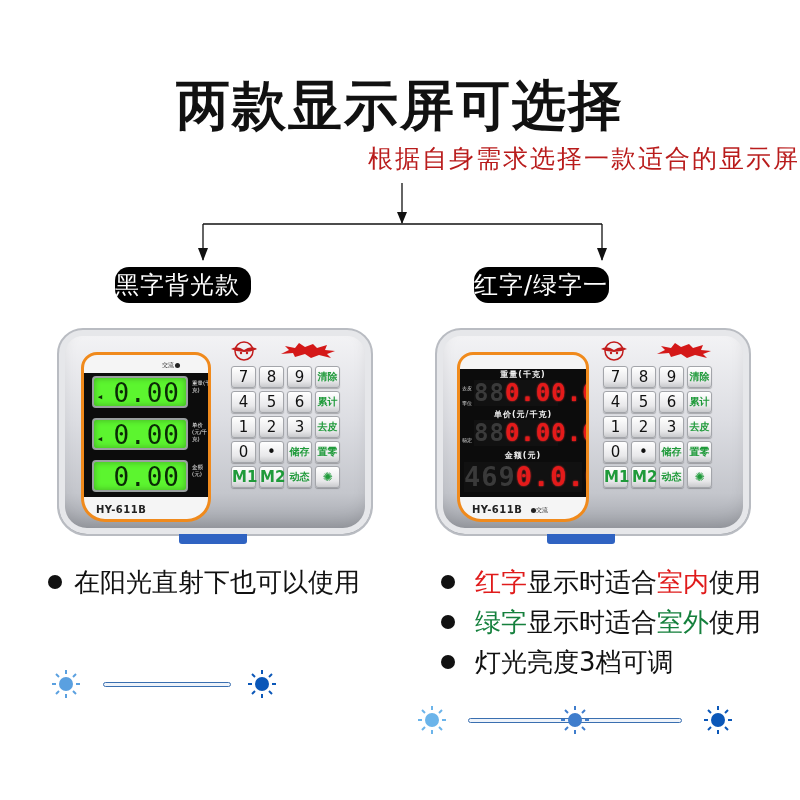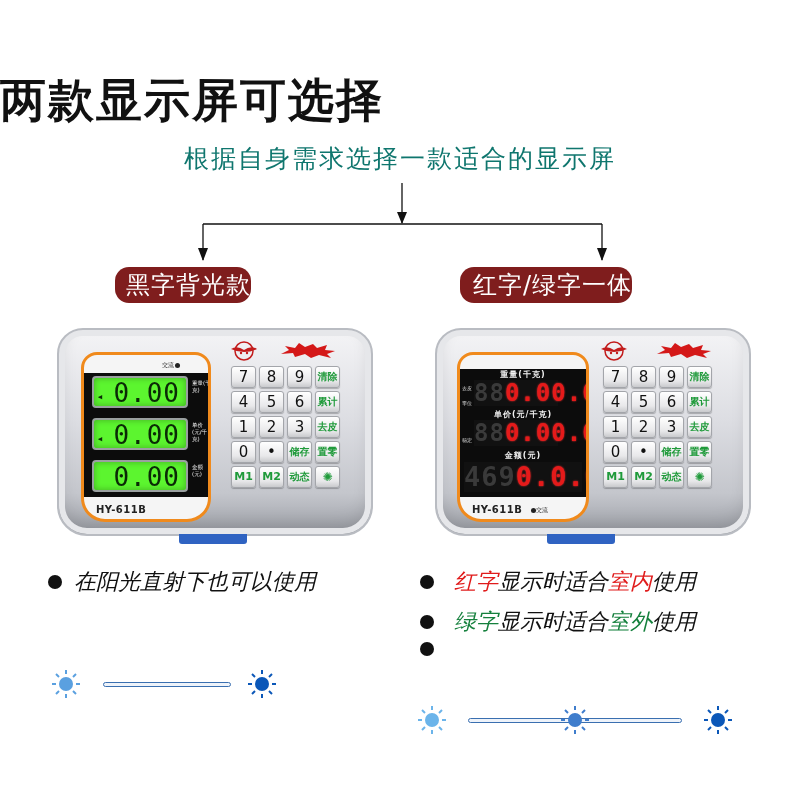--- a/index.html
+++ b/index.html
@@ -1,26 +1,26 @@
 <!DOCTYPE html>
 <html><head>
 <meta charset="utf-8">
 <style>
   * { box-sizing: border-box; margin: 0; padding: 0; }
   body { width: 800px; height: 800px; background: #fff; position: relative; overflow: hidden;
          font-family: "DejaVu Sans", "Liberation Sans", sans-serif; color: #111; }
-  .title { position: absolute; top: 70px; left: 0; width: 800px; text-align: left;
-           font-size: 46px; font-weight: bold; letter-spacing: 2px; color: #111; }
-  .subtitle { position: absolute; top: 142px; left: 0; width: 800px; text-align: center;
-              font-size: 25px; color: #0f766e; letter-spacing: 2px; }
+  .title { position: absolute; top: 70px; left: 0; width: 800px; text-align: center;
+           font-size: 54px; font-weight: bold; letter-spacing: 2px; color: #111; }
+  .subtitle { position: absolute; top: 142px; left: 0; width: 800px; text-align: right;
+              font-size: 25px; color: #b91c1c; letter-spacing: 2px; }
   .flow { position: absolute; left: 0; top: 0; width: 800px; height: 300px; }
-  .pill { position: absolute; top: 267px; height: 36px; background: #7f1d1d; color: #fff;
-          border-radius: 14px; font-size: 24px; text-align: right; line-height: 36px; letter-spacing: 1px; }
+  .pill { position: absolute; top: 267px; height: 36px; background: #000000; color: #fff;
+          border-radius: 14px; font-size: 24px; text-align: left; line-height: 36px; letter-spacing: 1px; }
   .pill-left { left: 115px; width: 136px; }
-  .pill-right { left: 460px; width: 172px; }
+  .pill-right { left: 474px; width: 135px; }
 
   .scale { position: absolute; top: 328px; width: 316px; height: 208px; border-radius: 26px 26px 30px 30px;
            background: linear-gradient(180deg, #f4f4f6 0%, #dcdde2 45%, #c4c6cc 80%, #9ea1a8 100%);
            border: 2px solid #b9bcc2; box-shadow: inset 0 0 0 6px #e6e7ea, inset 0 -10px 18px rgba(0,0,0,0.15); }
   .scale-left { left: 57px; }
   .scale-right { left: 435px; }
   .scale .stand { position: absolute; bottom: -10px; left: 120px; width: 68px; height: 10px; background: #2f63c2; border-radius: 0 0 3px 3px; }
 
   .frame { position: absolute; left: 22px; top: 22px; width: 130px; height: 170px; border: 3px solid #f08a1c;
            border-radius: 16px 16px 24px 24px; background: #f5f5f5; overflow: hidden; }
@@ -41,33 +41,33 @@
   .led .lit { color: #e51a1a; text-shadow: 0 0 2px #ff3030; }
   .led-label { position: absolute; width: 100%; text-align: center; color: #f2f2f2; font-size: 8px; font-weight: bold; letter-spacing: 1px; }
   .led-side { position: absolute; left: 2px; color: #ddd; font-size: 5px; }
 
   .keypad { position: absolute; left: 172px; top: 36px; display: grid; grid-template-columns: repeat(4, 25px);
             grid-auto-rows: 22px; column-gap: 3px; row-gap: 3px; }
   .key { background: linear-gradient(180deg, #fff 0%, #e8e8ea 70%, #c9cacd 100%); border: 1px solid #a3a5aa;
          border-radius: 3px; text-align: center; font-size: 15px; line-height: 20px; color: #111;
          box-shadow: 0 1px 1px rgba(0,0,0,0.25); }
   .key.fn { color: #1f9a3a; font-size: 10px; font-weight: bold; }
-  .key.m { color: #1f9a3a; font-size: 11px; font-weight: bold; }
+  .key.m { color: #1f9a3a; font-size: 15px; font-weight: bold; }
   .key.bulb { color: #1f9a3a; font-size: 12px; }
 
   .logo { position: absolute; left: 170px; top: 10px; width: 30px; height: 22px; }
   .badge { position: absolute; left: 222px; top: 12px; width: 54px; height: 16px; }
 
-  .bullets { position: absolute; font-size: 22px; color: #111; line-height: 40px; font-style: italic; }
+  .bullets { position: absolute; font-size: 26px; color: #111; line-height: 40px; }
   .bullets .row { display: flex; align-items: center; white-space: nowrap; }
   .bullets .dot { width: 14px; height: 14px; border-radius: 50%; background: #111; margin-right: 12px; flex: none; }
   .red { color: #e01b1b; }
   .green { color: #15803d; }
   .bullets-left { left: 48px; top: 562px; }
-  .bullets-right { left: 420px; top: 562px; }
+  .bullets-right { left: 441px; top: 562px; }
   .bullets-right .dot { margin-right: 20px; }
 
   .slider { position: absolute; }
   .slider .track { position: absolute; height: 5px; border: 1px solid #3a6fb0; border-radius: 3px; background: #eef3fa; }
   .sun { position: absolute; width: 32px; height: 32px; }
 </style>
 </head>
 <body>
 
 <div class="title">两款显示屏可选择</div>
@@ -229,20 +229,21 @@
   </div>
   <div class="row">
     <span class="dot"></span>
     <span class="green">绿字</span>
       <span>显示时适合</span>
       <span class="green">室外</span>
       <span>使用</span>
   </div>
   <div class="row">
     <span class="dot"></span>
+    <span>灯光亮度3档可调</span>
   </div>
 </div>
 
 <div class="slider" style="left:50px; top:668px; width:240px; height:34px;">
   <svg class="sun" style="left:0; top:0;" viewBox="0 0 32 32">
     <circle cx="16" cy="16" r="7" fill="#5aa0e0"></circle>
     <g stroke="#5aa0e0" stroke-width="2">
         <line x1="16" y1="2" x2="16" y2="6"></line>
         <line x1="16" y1="26" x2="16" y2="30"></line>
         <line x1="2" y1="16" x2="6" y2="16"></line>

